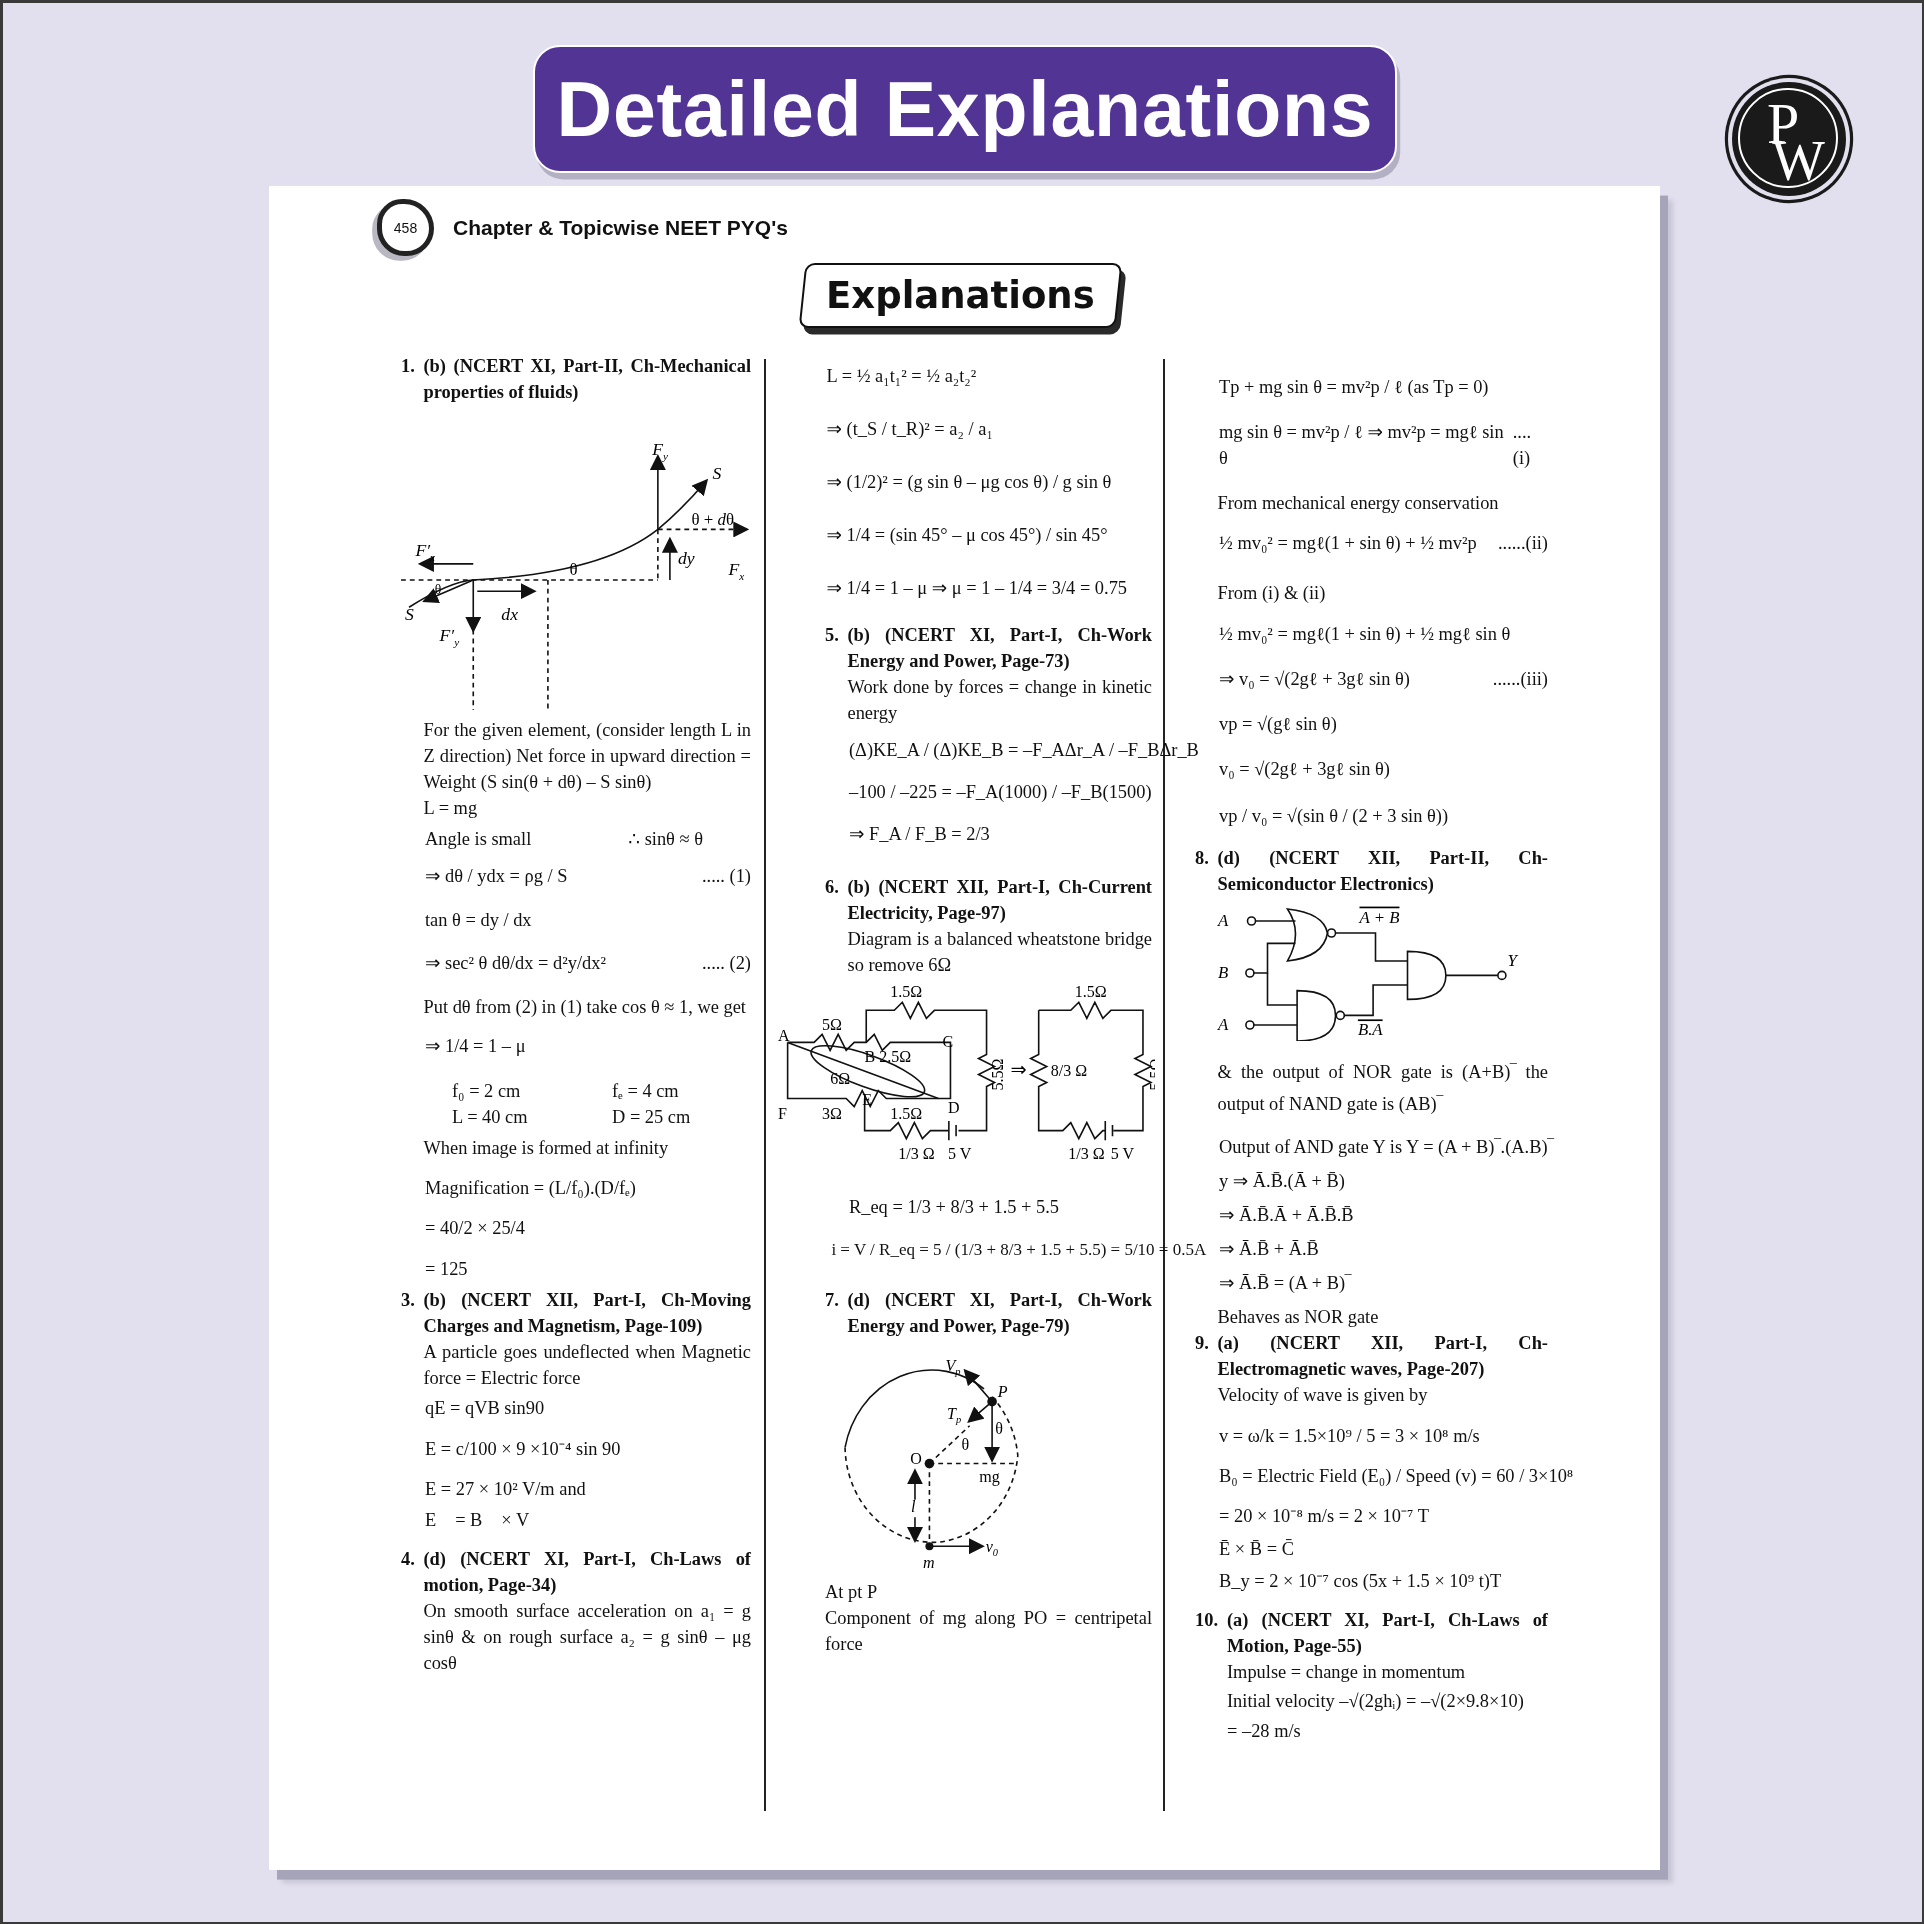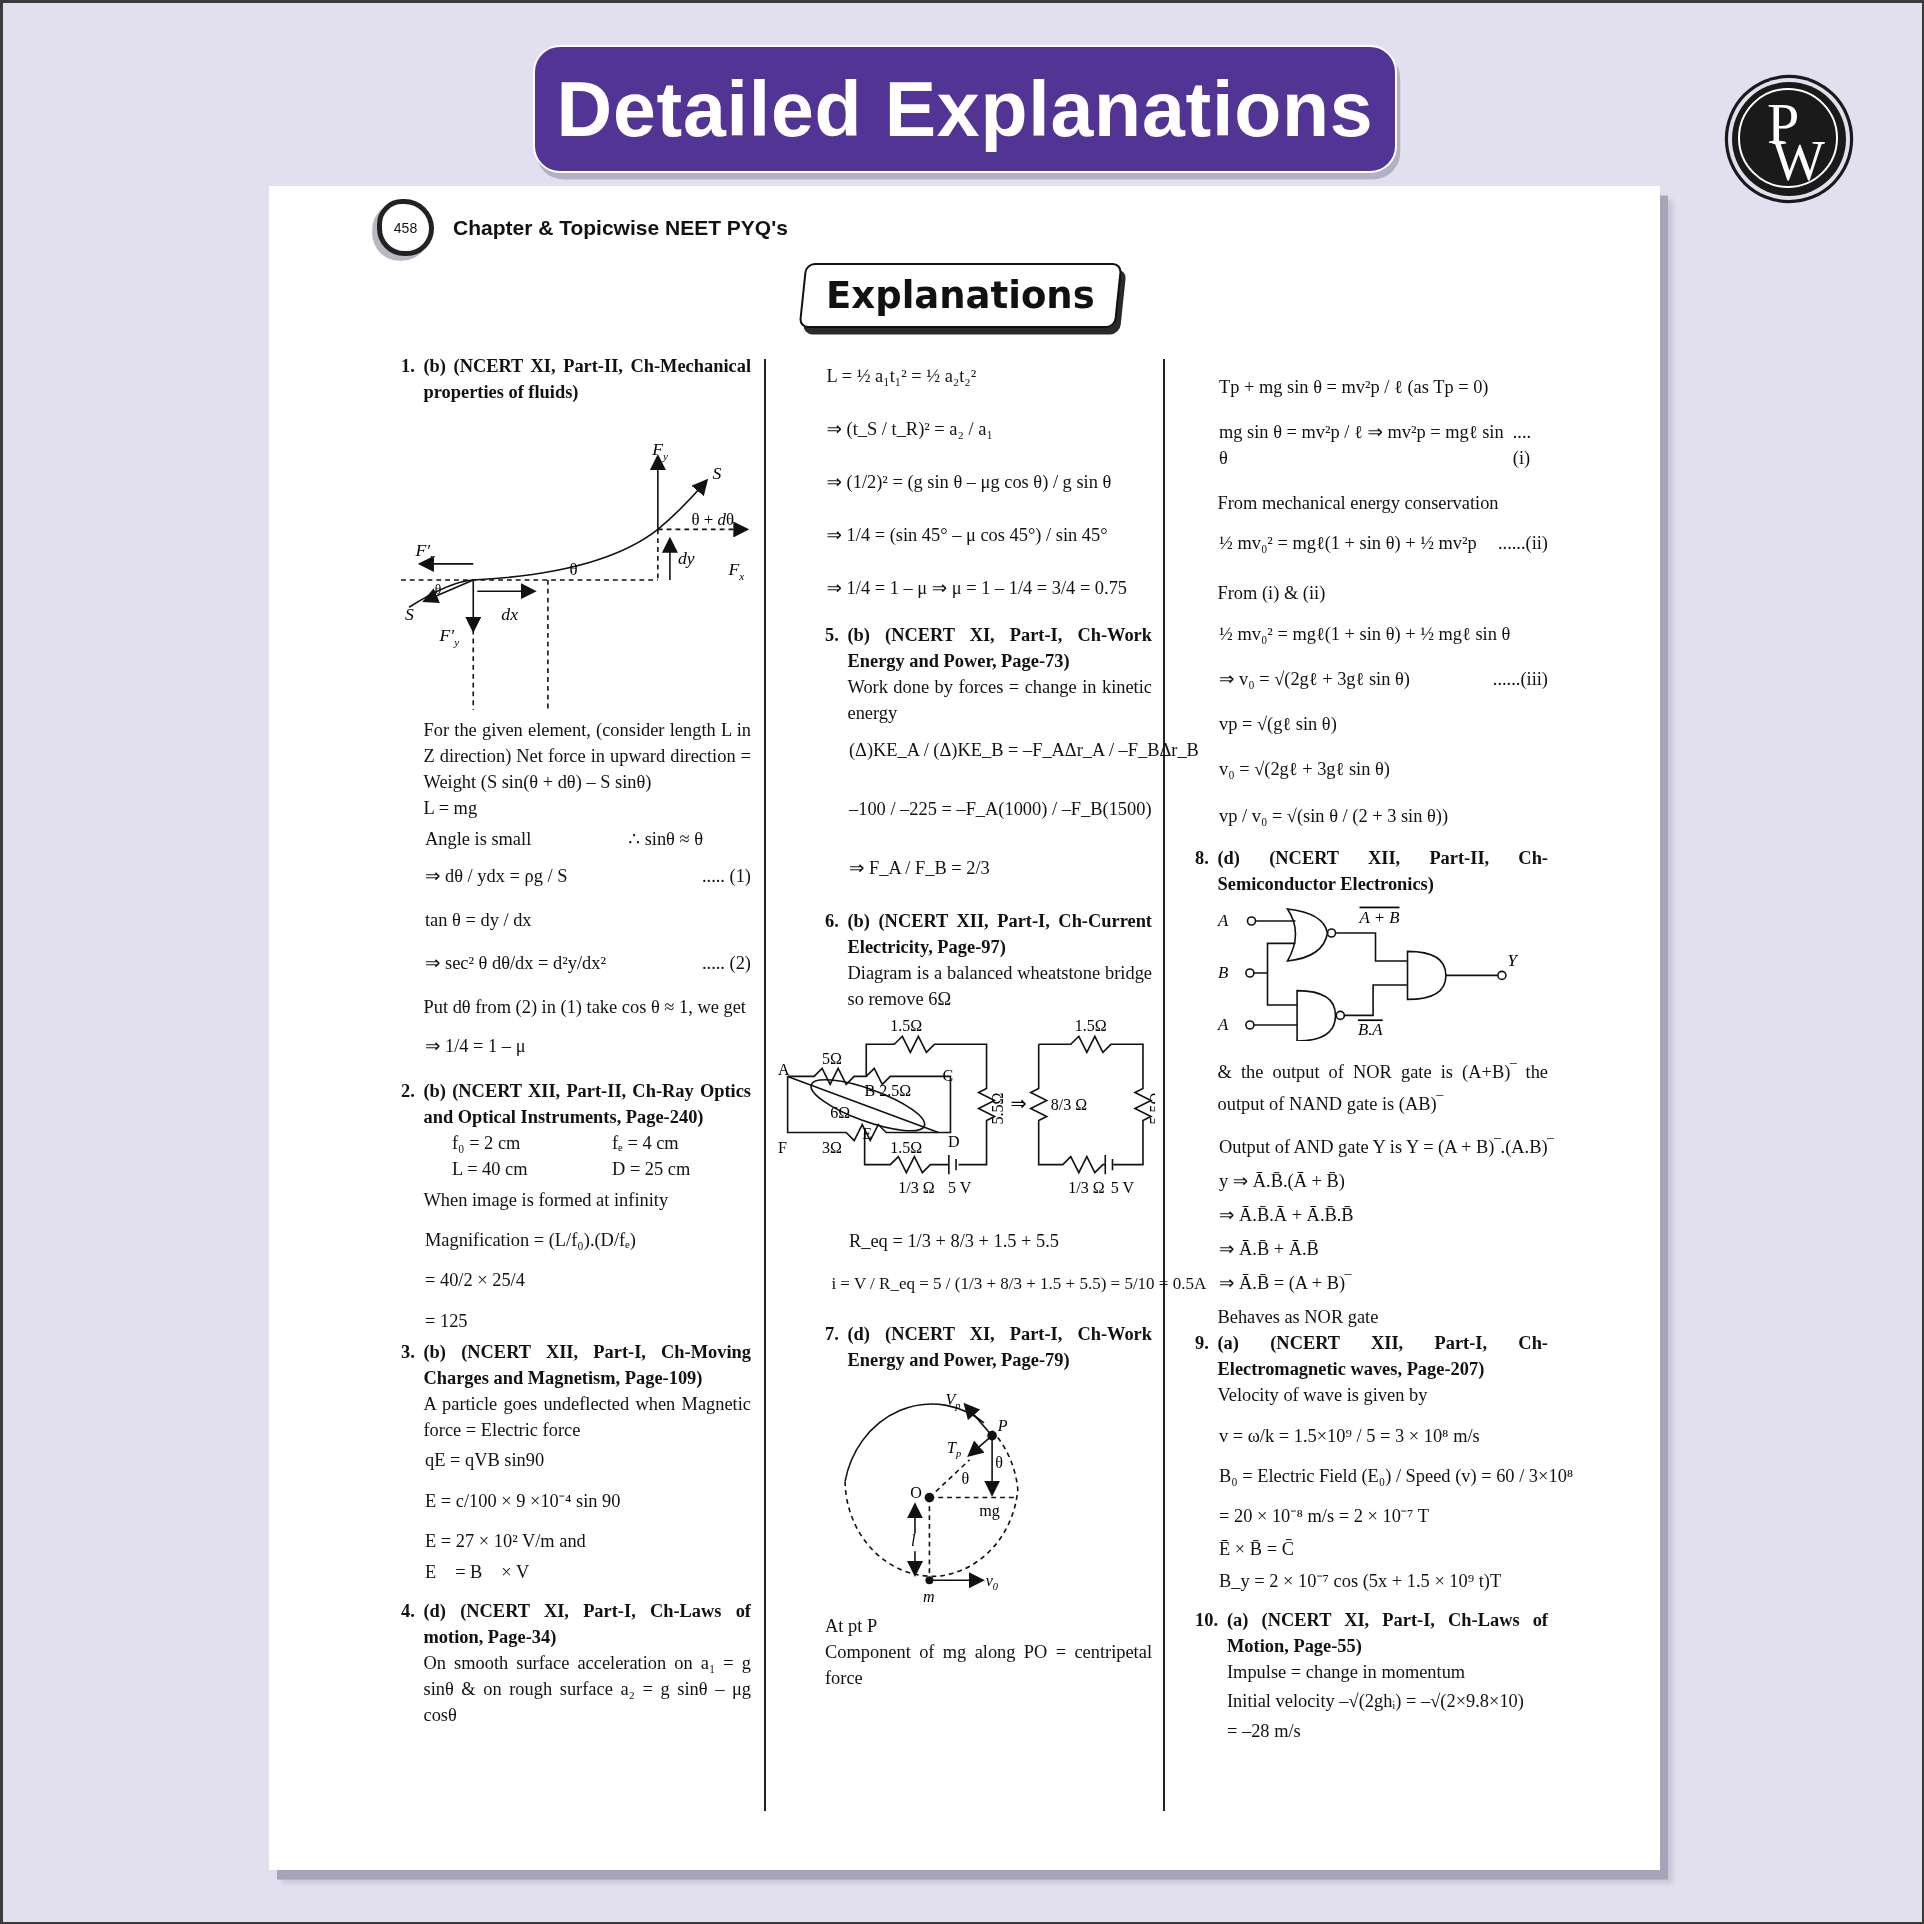--- a/index.html
+++ b/index.html
@@ -103,21 +103,20 @@
       <span>..... (1)</span>
     </div>
   <div class="eq" style="margin:17.6px 0">tan θ = dy / dx</div>
   <div class="eqr" style="margin:17.6px 0">
       <span>⇒ sec² θ dθ/dx = d²y/dx²</span>
       <span>..... (2)</span>
     </div>
   <p class="t">Put dθ from (2) in (1) take cos θ ≈ 1, we get</p>
   <div class="eq" style="margin:13px 0 19px">⇒ 1/4 = 1 – μ</div>
 
-  <p class="qh"><span class="n">2.</span><span>(b) (NCERT XII, Part-II, Ch-Ray Optics and Optical Instruments, Page-240)</span></p>
   <div style="display:grid;grid-template-columns:160px 160px;padding-left:51px">
     <span>f₀ = 2 cm</span>
       <span>fₑ = 4 cm</span>
     <span>L = 40 cm</span>
       <span>D = 25 cm</span>
   </div>
   <p class="t" style="margin-top:4.8px">When image is formed at infinity</p>
   <div class="eq" style="margin:14.4px 0">Magnification = (L/f₀).(D/fₑ)</div>
   <div class="eq" style="margin:14.4px 0">= 40/2 × 25/4</div>
   <div class="eq">= 125</div>
@@ -136,21 +135,21 @@
 <div class="col c2">
   <div class="eq" style="padding-left:1.6px;margin:9.6px 0 27px">L = ½ a₁t₁² = ½ a₂t₂²</div>
   <div class="eq" style="padding-left:1.6px;margin:27px 0">⇒ (t_S / t_R)² = a₂ / a₁</div>
   <div class="eq" style="padding-left:1.6px;margin:27px 0">⇒ (1/2)² = (g sin θ – μg cos θ) / g sin θ</div>
   <div class="eq" style="padding-left:1.6px;margin:27px 0">⇒ 1/4 = (sin 45° – μ cos 45°) / sin 45°</div>
   <div class="eq" style="padding-left:1.6px;margin:27px 0 21px">⇒ 1/4 = 1 – μ ⇒ μ = 1 – 1/4 = 3/4 = 0.75</div>
 
   <p class="qh"><span class="n">5.</span><span>(b) (NCERT XI, Part-I, Ch-Work Energy and Power, Page-73)</span></p>
   <p class="t">Work done by forces = change in kinetic energy</p>
   <div class="eq" style="margin:11.2px 0">(Δ)KE_A / (Δ)KE_B = –F_AΔr_A / –F_BΔr_B</div>
-  <div class="eq" style="margin:33px 0">–100 / –225 = –F_A(1000) / –F_B(1500)</div>
+  <div class="eq" style="margin:16px 0">–100 / –225 = –F_A(1000) / –F_B(1500)</div>
   <div class="eq" style="margin:16px 0 27px">⇒ F_A / F_B = 2/3</div>
 
   <p class="qh"><span class="n">6.</span><span>(b) (NCERT XII, Part-I, Ch-Current Electricity, Page-97)</span></p>
   <p class="t">Diagram is a balanced wheatstone bridge so remove 6Ω</p>
   <svg width="377" height="201" viewBox="0 0 470 250" style="margin-left:-47px;font-size:23px">
     <g fill="none" stroke="#111" stroke-width="2">
       <polyline points="12,80 45,80 55,70 65,90 75,70 85,90 95,80 110,80 120,70 130,90 140,80 215,80 215,150 135,150 125,140 115,160 105,140 95,160 85,150 12,150 12,80"></polyline>
       <line x1="12" y1="80" x2="200" y2="150"></line>
       <ellipse cx="112" cy="116" rx="75" ry="20" transform="rotate(20 112 116)"></ellipse>
       <polyline points="110,80 110,40 145,40 155,30 165,50 175,30 185,50 195,40 260,40 260,95 250,100 270,110 250,120 270,130 260,135 260,190 225,190"></polyline>

